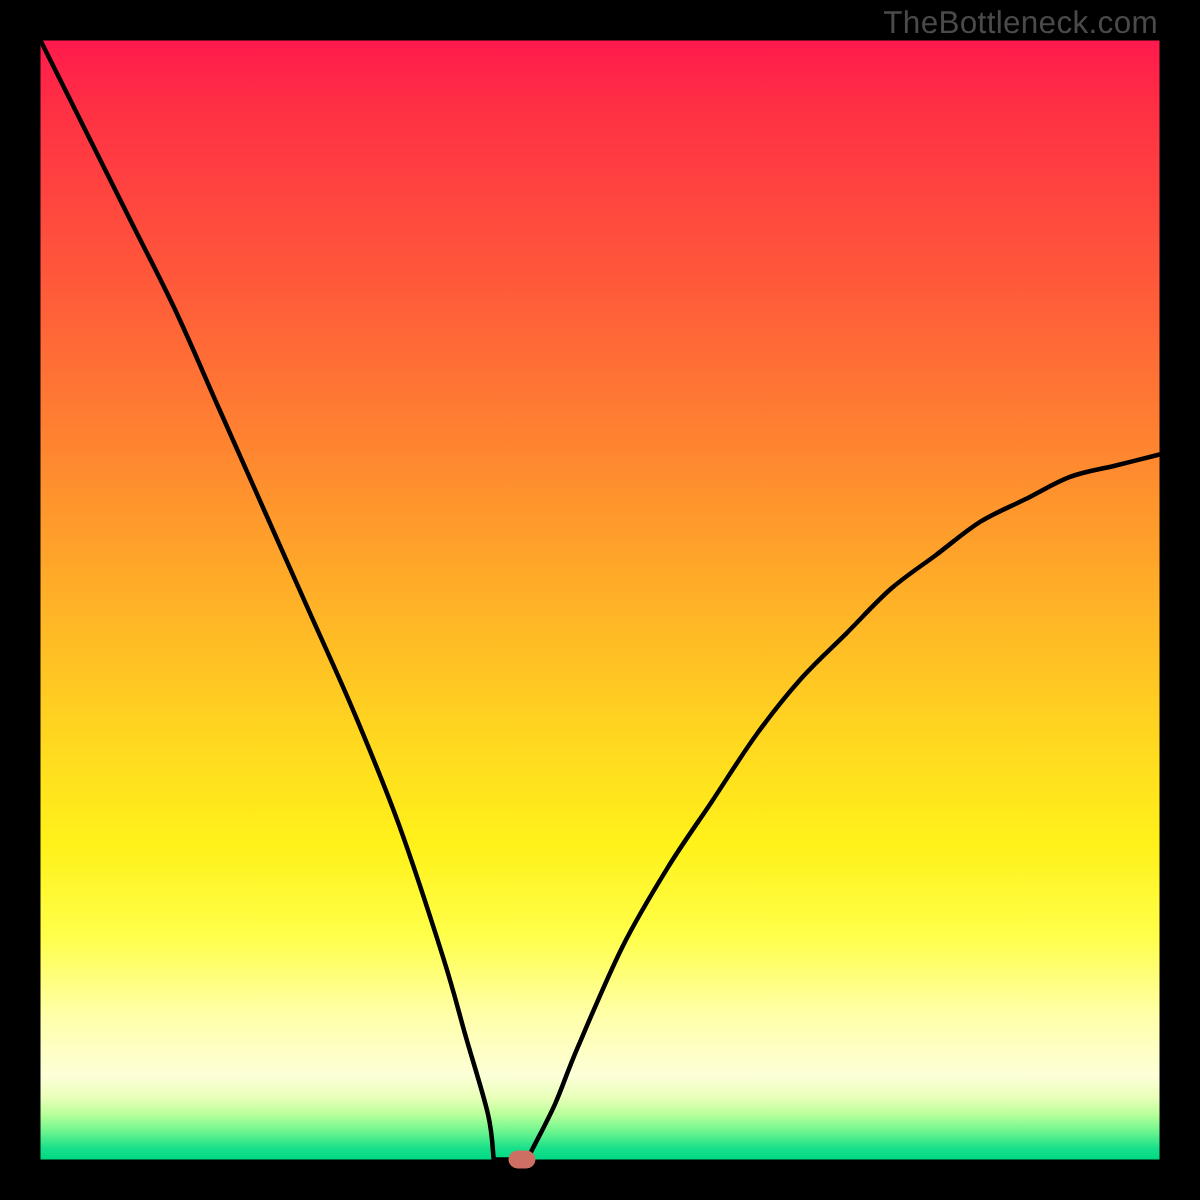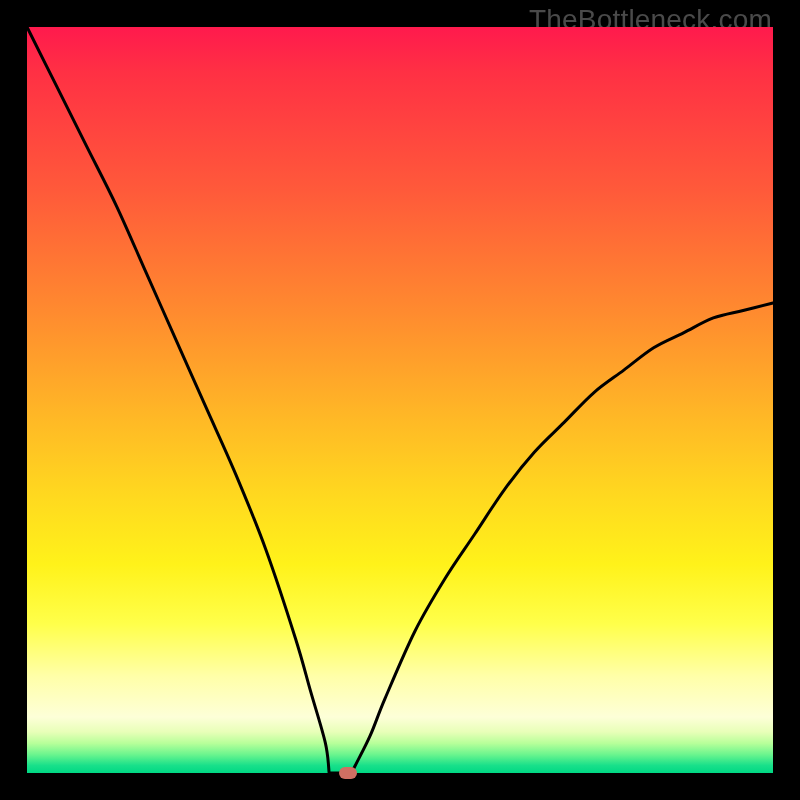--- a/index.html
+++ b/index.html
@@ -43,21 +43,21 @@
       #6cf58e 97.5%,
       #18e08a 99%,
       #00d884 100%
     );
   }
   .watermark {
     position: absolute;
     top: 4px;
     right: 28px;
     color: #4a4a4a;
-    font-size: 28px;
+    font-size: 21px;
     font-weight: 500;
     letter-spacing: 0.2px;
     user-select: none;
   }
   svg.curve {
     position: absolute;
     left: 0;
     top: 0;
     width: 746px;
     height: 746px;

